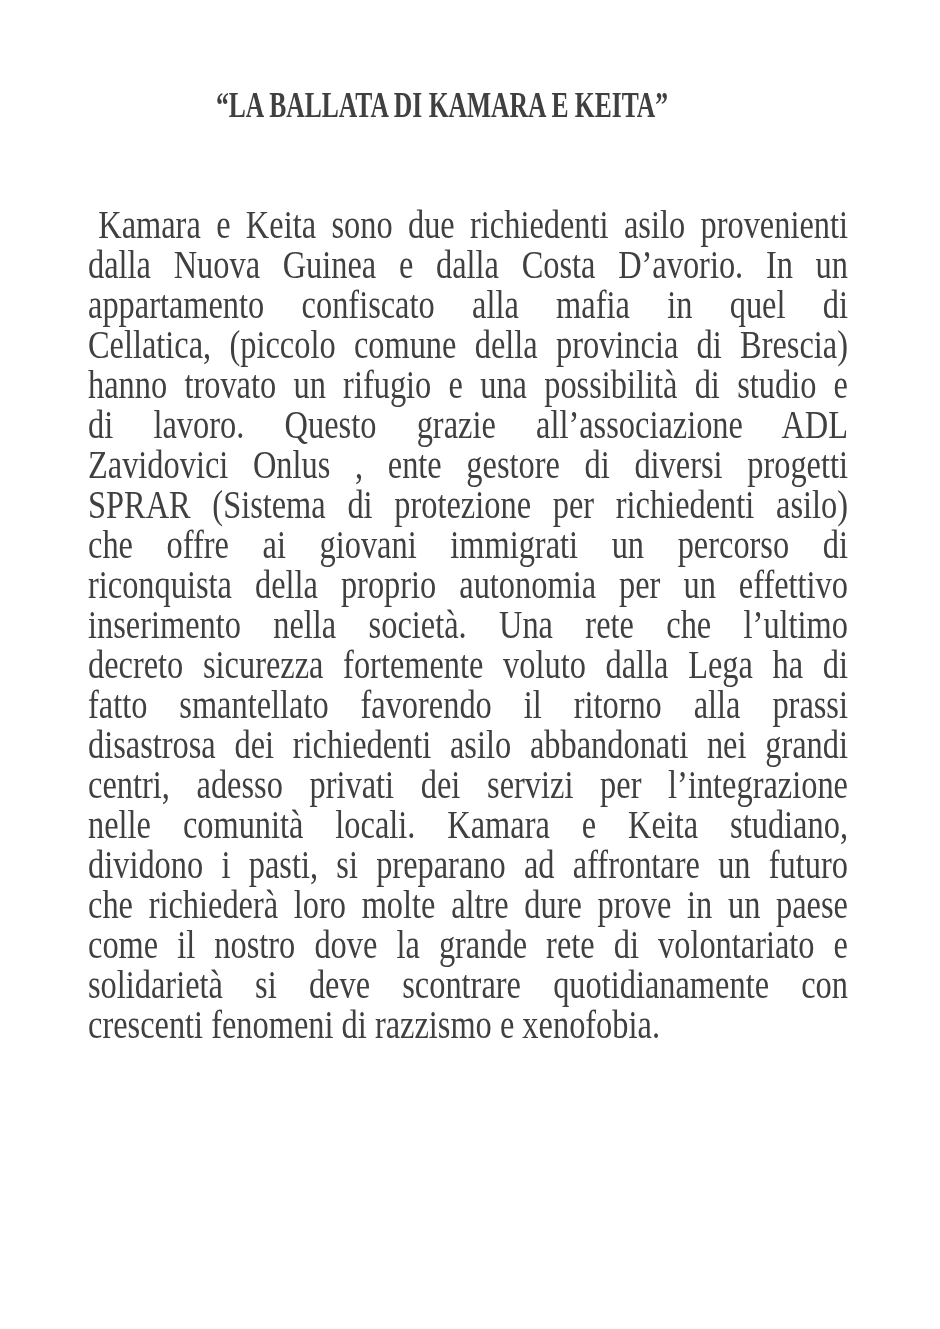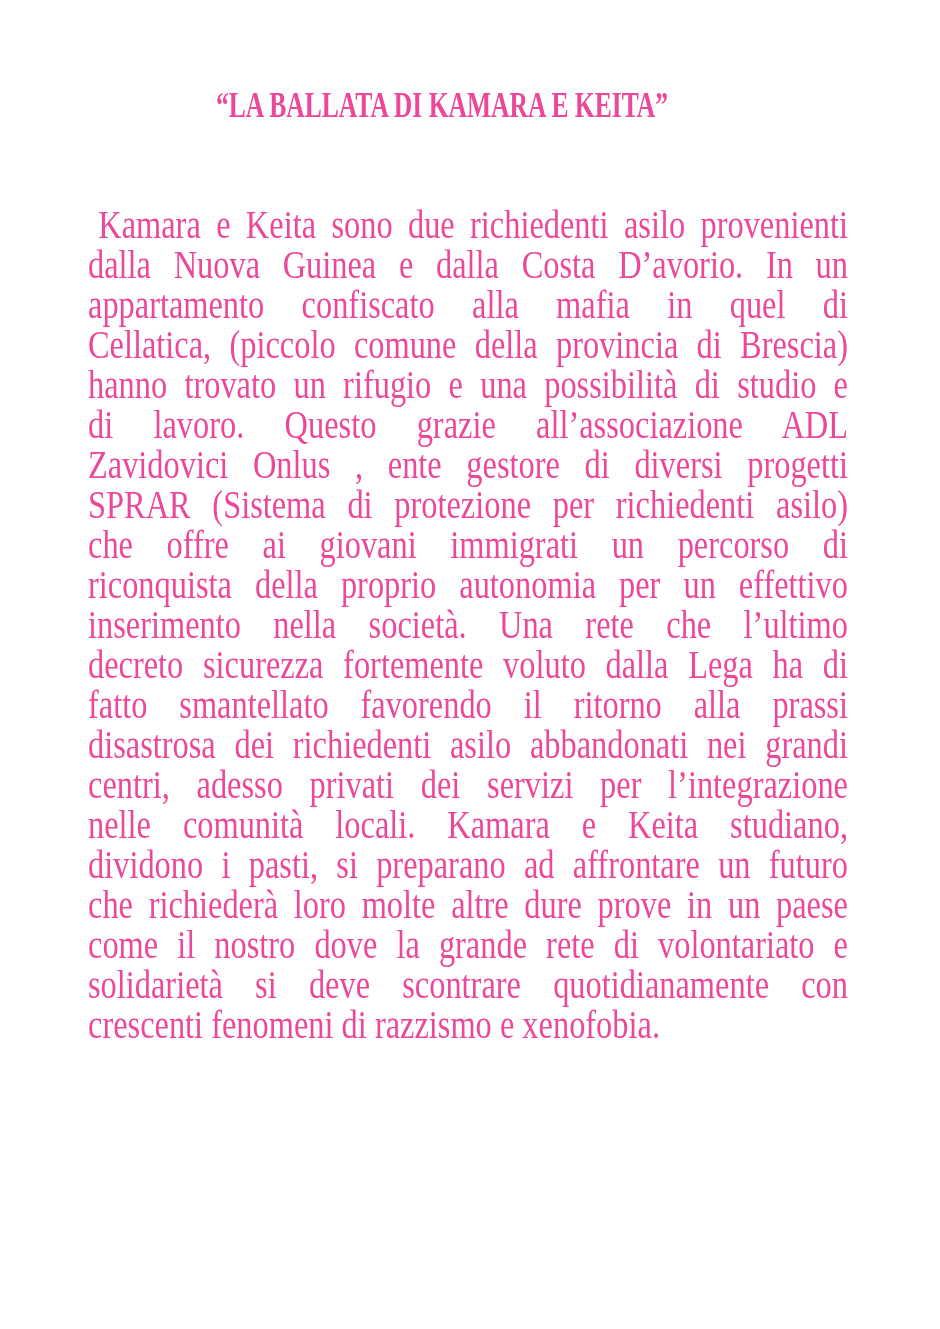--- a/index.html
+++ b/index.html
@@ -5,21 +5,21 @@
   html, body {
     margin: 0;
     padding: 0;
     background: #ffffff;
   }
   .page {
     position: relative;
     width: 940px;
     height: 1174px;
     background: #ffffff;
-    color: #ec4899;
+    color: #404040;
     overflow: hidden;
     font-family: "Liberation Serif", "DejaVu Serif", serif;
   }
   .title {
     position: absolute;
     top: 86px;
     left: 0;
     width: 940px;
     margin: 0;
     text-align: center;

